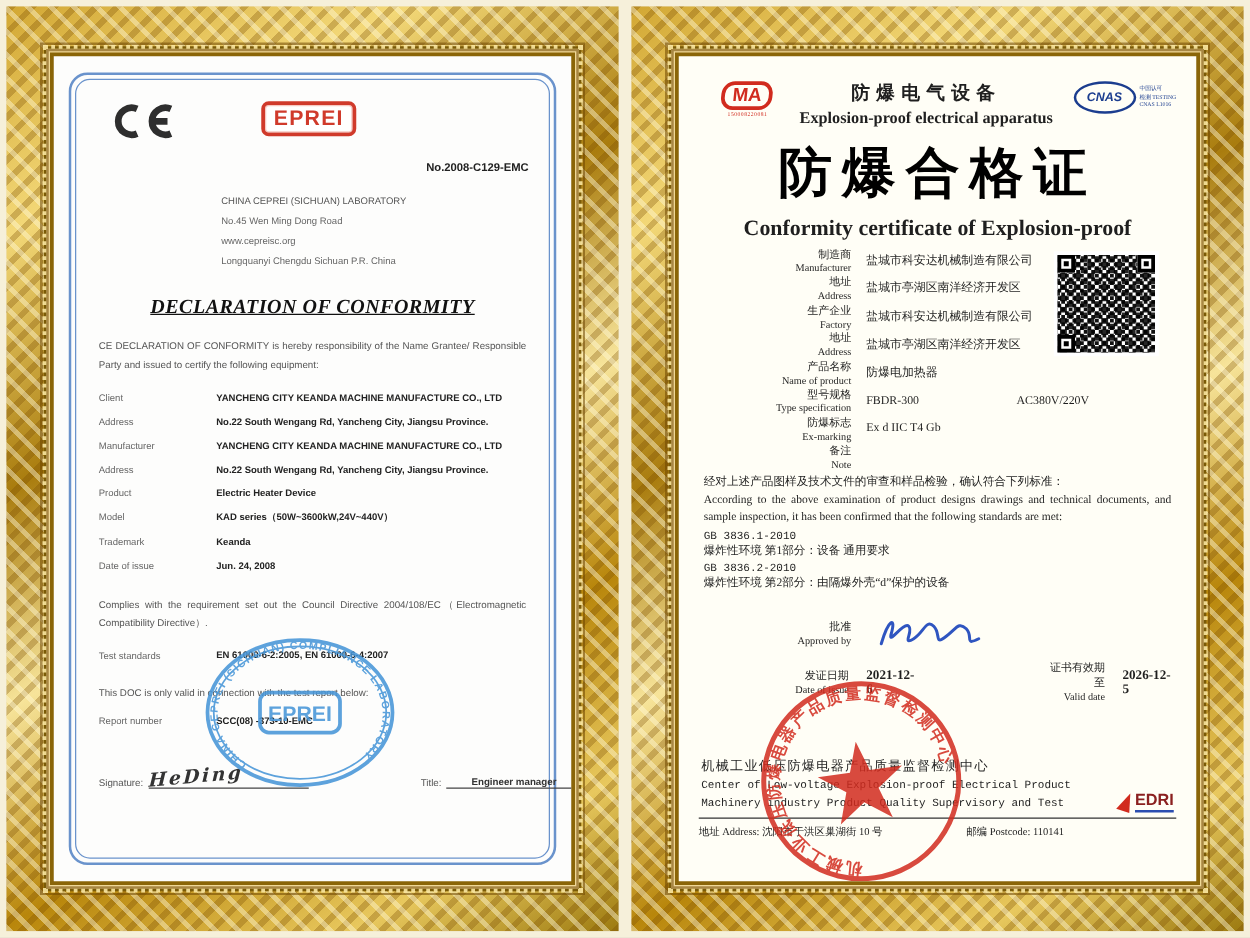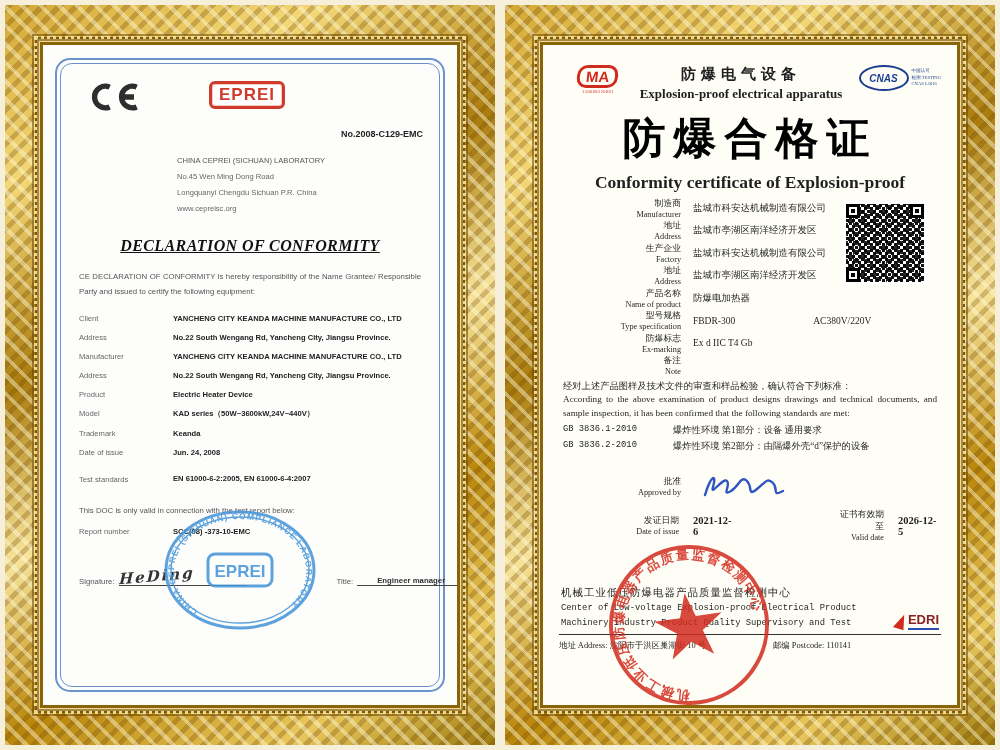--- a/index.html
+++ b/index.html
@@ -81,21 +81,21 @@
   .qr-noise{width:100%;height:100%;position:relative;
     background:
       repeating-conic-gradient(rgba(0,0,0,.85) 0 25%, transparent 0 50%) 2px 1px/11px 9px,
       repeating-conic-gradient(#111 0 25%, #fff 0 50%) 0 0/6px 6px;}
   .finder{position:absolute;width:14px;height:14px;border:3px solid #000;background:#fff;box-sizing:border-box;}
   .finder::after{content:"";position:absolute;inset:2px;background:#000;}
   .finder.tl{left:0;top:0}.finder.tr{right:0;top:0}.finder.bl{left:0;bottom:0}
   .r-par{margin:4px 4px 0;line-height:1.5;}
   .r-par .cn{font-size:9.3px;}
   .r-par .en{font-size:9.2px;text-align:justify;}
-  .std-row{display:flex;margin:3px 4px 0;font-size:9.3px;}
+  .std-row{display:flex;margin:3px 4px 0;font-size:9.3px;flex-direction:column;}
   .std-row .code{width:110px;flex:none;font-family:"Liberation Mono",monospace;font-size:8.8px;}
   .approve{display:flex;align-items:center;margin-top:14px;}
   .approve .rlabel{width:122px;flex:none;}
   .app-sig{margin-left:16px;}
   .dates{display:flex;margin-top:4px;align-items:center;}
   .dates .grp{display:flex;align-items:center;}
   .dates .grp1 .rlabel{width:122px;}
   .dates .grp2{margin-left:96px;}
   .dates .dt{margin-left:14px;font-weight:bold;font-size:10.5px;}
   .red-stamp{position:absolute;left:62px;top:496px;opacity:.85;pointer-events:none;transform:rotate(-8deg);}
@@ -126,22 +126,22 @@
           <svg width="54" height="32" viewBox="0 0 60 32">
             <path d="M23 5 A 12 12 0 1 0 23 27" fill="none" stroke="#2e2e2e" stroke-width="6"></path>
             <path d="M53 5 A 12 12 0 1 0 53 27 M 39 16 H 50" fill="none" stroke="#2e2e2e" stroke-width="6"></path>
           </svg>
           <span class="epre-box">EPREI</span>
         </div>
         <div class="l-no">No.2008-C129-EMC</div>
         <div class="l-lab">
           <div class="lab-name">CHINA CEPREI (SICHUAN) LABORATORY</div>
           <div>No.45 Wen Ming Dong Road</div>
+          <div>www.cepreisc.org</div>
           <div>Longquanyi Chengdu Sichuan P.R. China</div>
-          <div>www.cepreisc.org</div>
         </div>
         <div class="l-title">DECLARATION OF CONFORMITY</div>
         <div class="l-par">CE DECLARATION OF CONFORMITY is hereby responsibility of the Name Grantee/ Responsible Party and issued to certify the following equipment:</div>
         <div class="l-rows">
           <div class="lrow">
             <span class="lab">Client</span>
             <span class="val">YANCHENG CITY KEANDA MACHINE MANUFACTURE CO., LTD</span>
           </div>
           <div class="lrow">
             <span class="lab">Address</span>
@@ -165,20 +165,21 @@
           </div>
           <div class="lrow">
             <span class="lab">Trademark</span>
             <span class="val">Keanda</span>
           </div>
           <div class="lrow">
             <span class="lab">Date of issue</span>
             <span class="val">Jun. 24, 2008</span>
           </div>
         </div>
+        <div class="l-par">Complies with the requirement set out the Council Directive 2004/108/EC（Electromagnetic Compatibility Directive）.</div>
         <div class="l-ts">
           <span class="lab">Test standards</span>
           <span class="vals">
             <div>EN 61000-6-2:2005, EN 61000-6-4:2007</div>
           </span>
         </div>
         <div class="l-par">This DOC is only valid in connection with the test report below:</div>
         <div class="lrow" style="margin-top:4px">
           <span class="lab">Report number</span>
           <span class="val">SCC(08) -373-10-EMC</span>

